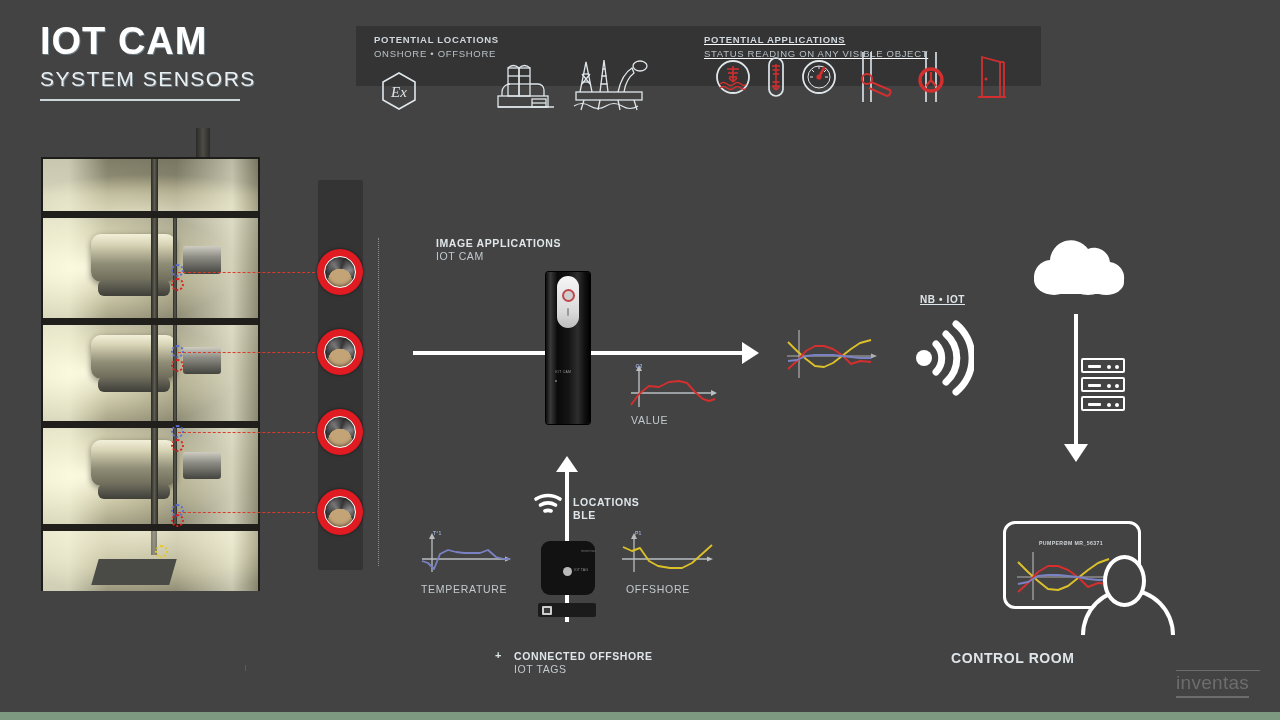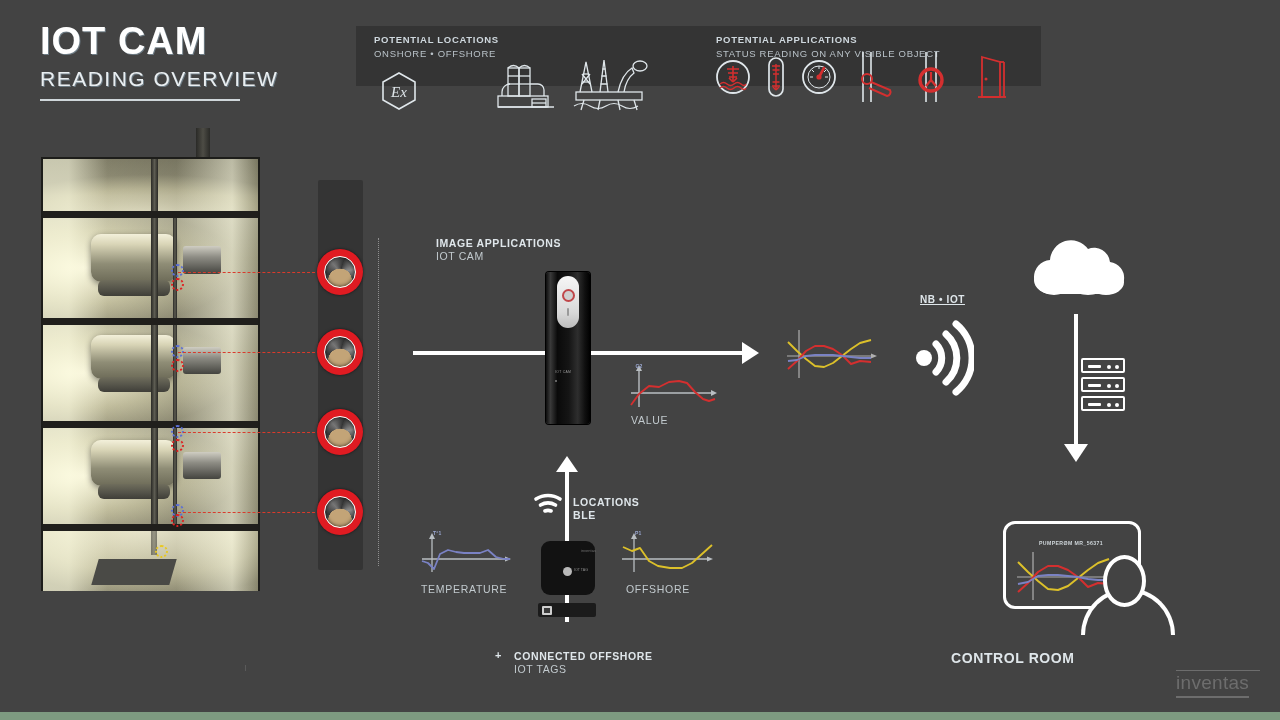--- a/index.html
+++ b/index.html
@@ -247,21 +247,21 @@
   }
   .tiny-tick{ position:absolute; left:245px; top:665px; width:1px; height:6px; background:#5a5a5a;}
 </style>
 </head>
 <body>
 
 <div class="stage">
 
   <div class="title-block">
     <div class="title-main">IOT CAM</div>
-    <div class="title-sub">READING OVERVIEW</div>
+    <div class="title-sub">SYSTEM SENSORS</div>
     <div class="title-rule"></div>
   </div>
 
   <div class="banner">
 
     <div class="banner-col" style="left:18px;">
       <div class="b-head">POTENTIAL LOCATIONS</div>
       <div class="b-sub">ONSHORE • OFFSHORE</div>
     </div>
 
@@ -308,21 +308,21 @@
             <line x1="12" y1="44" x2="9" y2="54"></line>
               <line x1="28" y1="44" x2="26" y2="54"></line>
             <line x1="46" y1="44" x2="48" y2="54"></line>
               <line x1="62" y1="44" x2="65" y2="54"></line>
             <path d="M2 50 q8 -5 16 0 t16 0 t16 0 t16 0" stroke-width="1.2"></path>
           </g>
         </svg>
       </span>
     </div>
 
-    <div class="banner-col" style="left:360px;">
+    <div class="banner-col" style="left:348px;text-decoration:underline;">
       <div class="b-head">POTENTIAL APPLICATIONS</div>
       <div class="b-sub">STATUS READING ON ANY VISIBLE OBJECT</div>
     </div>
 
     <div class="icon-row" style="left:358px; top:26px; align-items:center;">
 
       <span>
         <svg width="38" height="38" viewBox="0 0 38 38">
           <circle cx="19" cy="19" r="16" fill="none" stroke="#dfe6ea" stroke-width="1.8"></circle>
           <g stroke="#d42f2f" stroke-width="1.6" fill="none">

